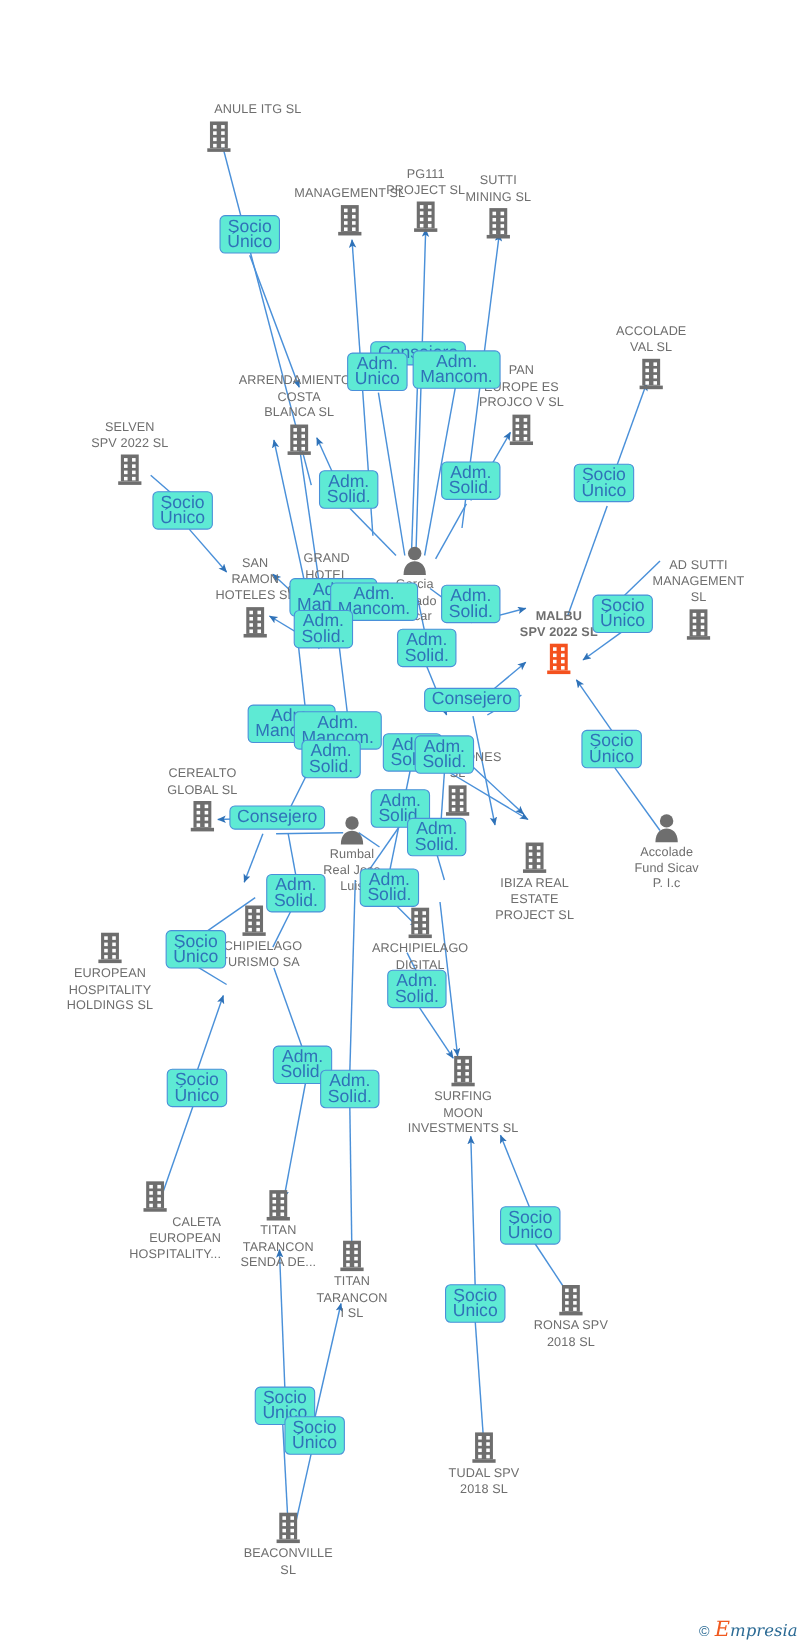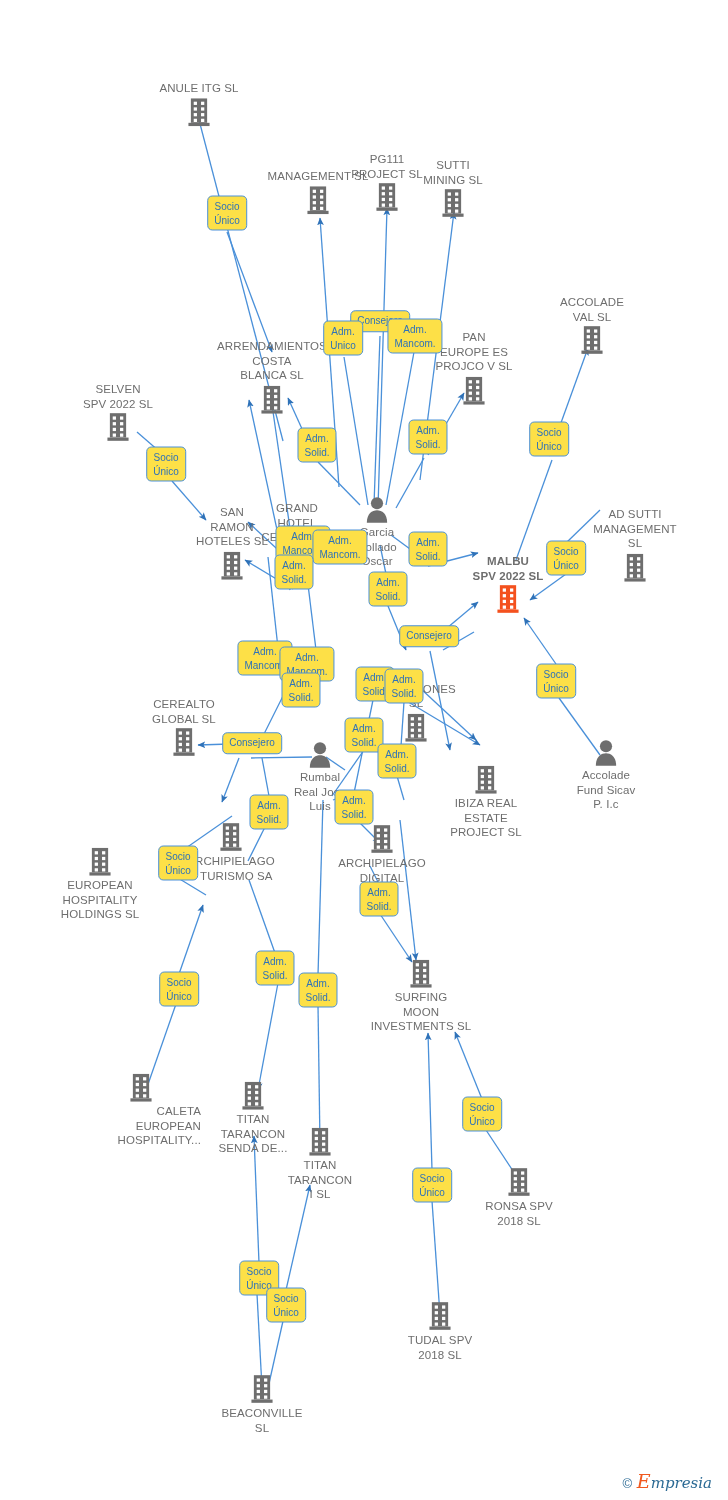--- a/index.html
+++ b/index.html
@@ -41,34 +41,34 @@
   }
   .node .glyph svg { display: block; margin: 0 auto; }
   .node .lbl { display: block; white-space: pre-line; }
   .node.below .lbl { margin-top: 1px; }
   .node.above .lbl { margin-bottom: 1px; }
   .node.center .lbl { color: #6e6e6e; font-weight: bold; }
 
   .badge {
     position: absolute;
     transform: translate(-50%, -50%);
-    background: #fde047;
+    background: #5eead4;
     border: 1.3px solid #4a90d9;
     border-radius: 5px;
     color: #2f72b8;
-    font-size: 10px;
+    font-size: 16px;
     line-height: 13.5px;
     text-align: center;
     padding: 3px 6px;
     white-space: pre-line;
     box-sizing: border-box;
   }
   #watermark {
     position: absolute;
-    right: 16px;
+    right: 3px;
     bottom: 8px;
     font-size: 15px;
     color: #2b6a94;
     font-family: "DejaVu Serif", serif;
     font-style: italic;
     white-space: nowrap;
     text-align: right;
   }
   #watermark .cmark { font-style: normal; font-family: "Liberation Sans", sans-serif; font-size: 13px; }
   #watermark .e { color: #f0591f; font-size: 19px; }
@@ -149,21 +149,21 @@
         <line x1="432" y1="1170" x2="428" y2="1033" stroke="#4a90d9" stroke-width="1.3" marker-end="url(#arrowhead)"></line>
         <line x1="432" y1="1201" x2="440" y2="1315" stroke="#4a90d9" stroke-width="1.3"></line>
         <line x1="259" y1="1263" x2="254" y2="1136" stroke="#4a90d9" stroke-width="1.3" marker-end="url(#arrowhead)"></line>
         <line x1="286" y1="1290" x2="310" y2="1185" stroke="#4a90d9" stroke-width="1.3" marker-end="url(#arrowhead)"></line>
         <line x1="257" y1="1294" x2="262" y2="1388" stroke="#4a90d9" stroke-width="1.3"></line>
         <line x1="283" y1="1321" x2="268" y2="1388" stroke="#4a90d9" stroke-width="1.3"></line>
       </g>
   </svg>
 
   <div id="nodes-layer">
-      <div class="node above" style="left: 199px; top: 104px; width: 150px;">
+      <div class="node above" style="left: 199px; top: 116px; width: 150px; text-align: right;">
         <span class="lbl">ANULE ITG  SL</span>
         <span class="glyph">
           <svg width="26" height="31" viewBox="0 0 32 38">
             <rect x="6" y="2" width="20" height="30" fill="#6e6e6e"></rect>
             <rect x="3" y="32" width="26" height="4" fill="#6e6e6e"></rect>
             <rect x="9.5" y="6" width="4" height="4" fill="#ffffff"></rect>
             <rect x="18.5" y="6" width="4" height="4" fill="#ffffff"></rect>
             <rect x="9.5" y="13" width="4" height="4" fill="#ffffff"></rect>
             <rect x="18.5" y="13" width="4" height="4" fill="#ffffff"></rect>
             <rect x="9.5" y="20" width="4" height="4" fill="#ffffff"></rect>

